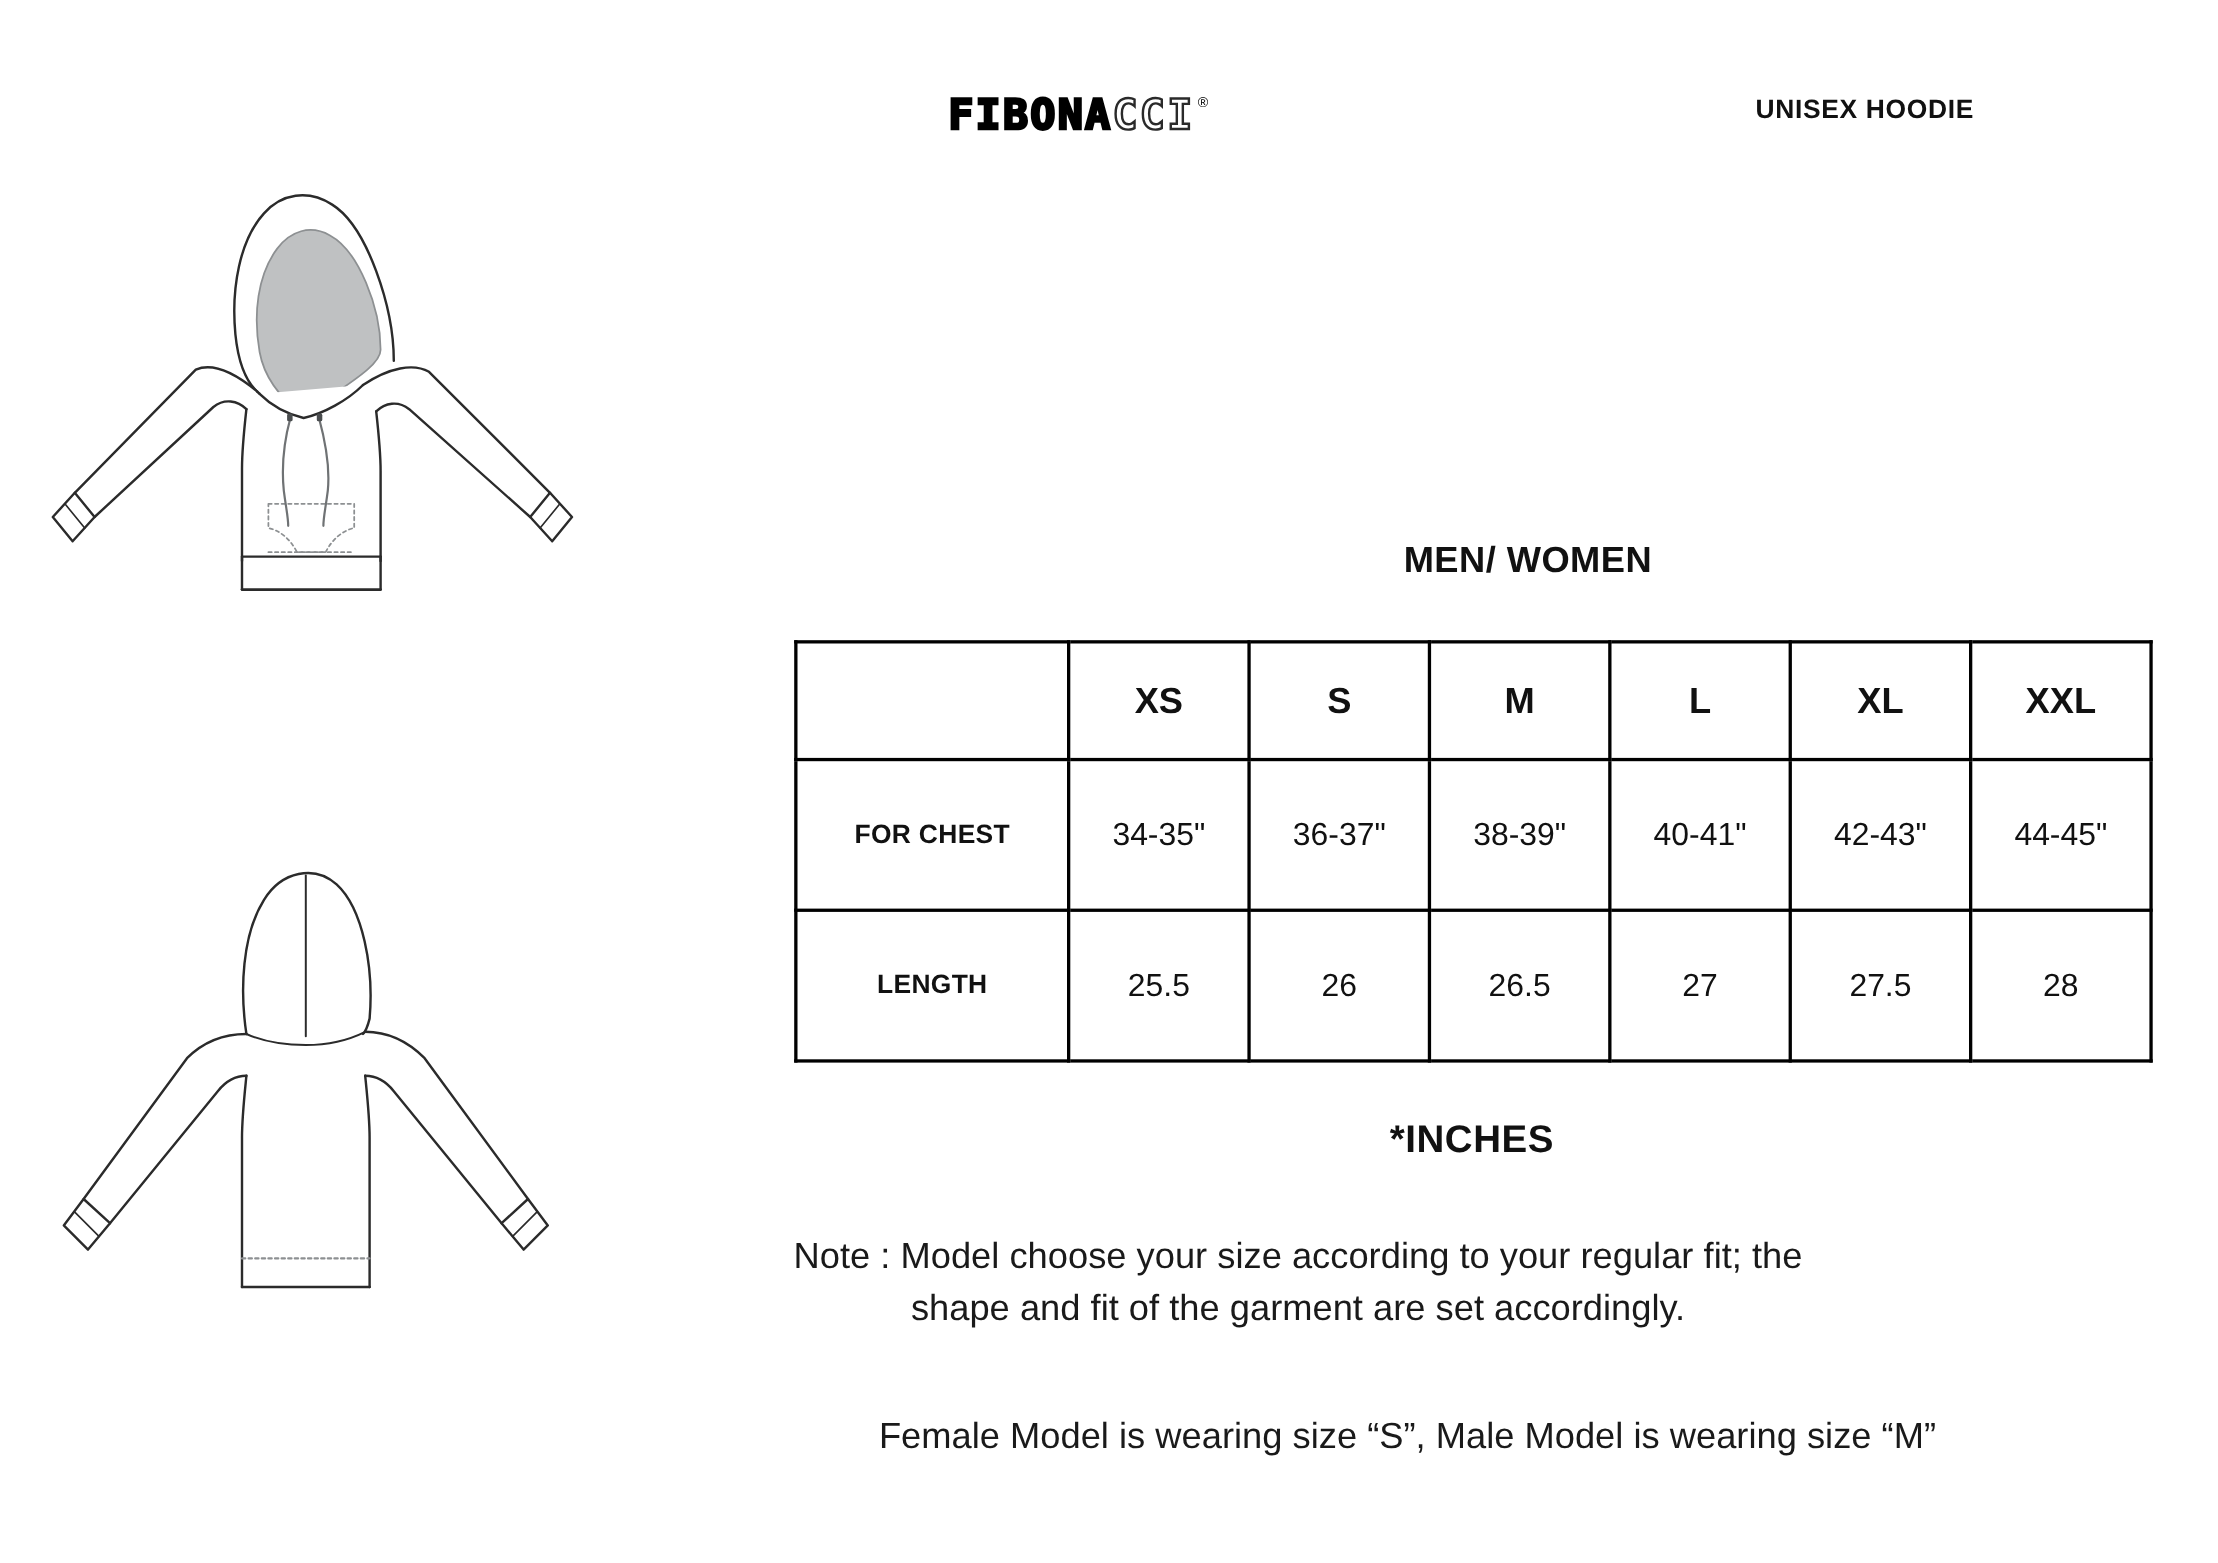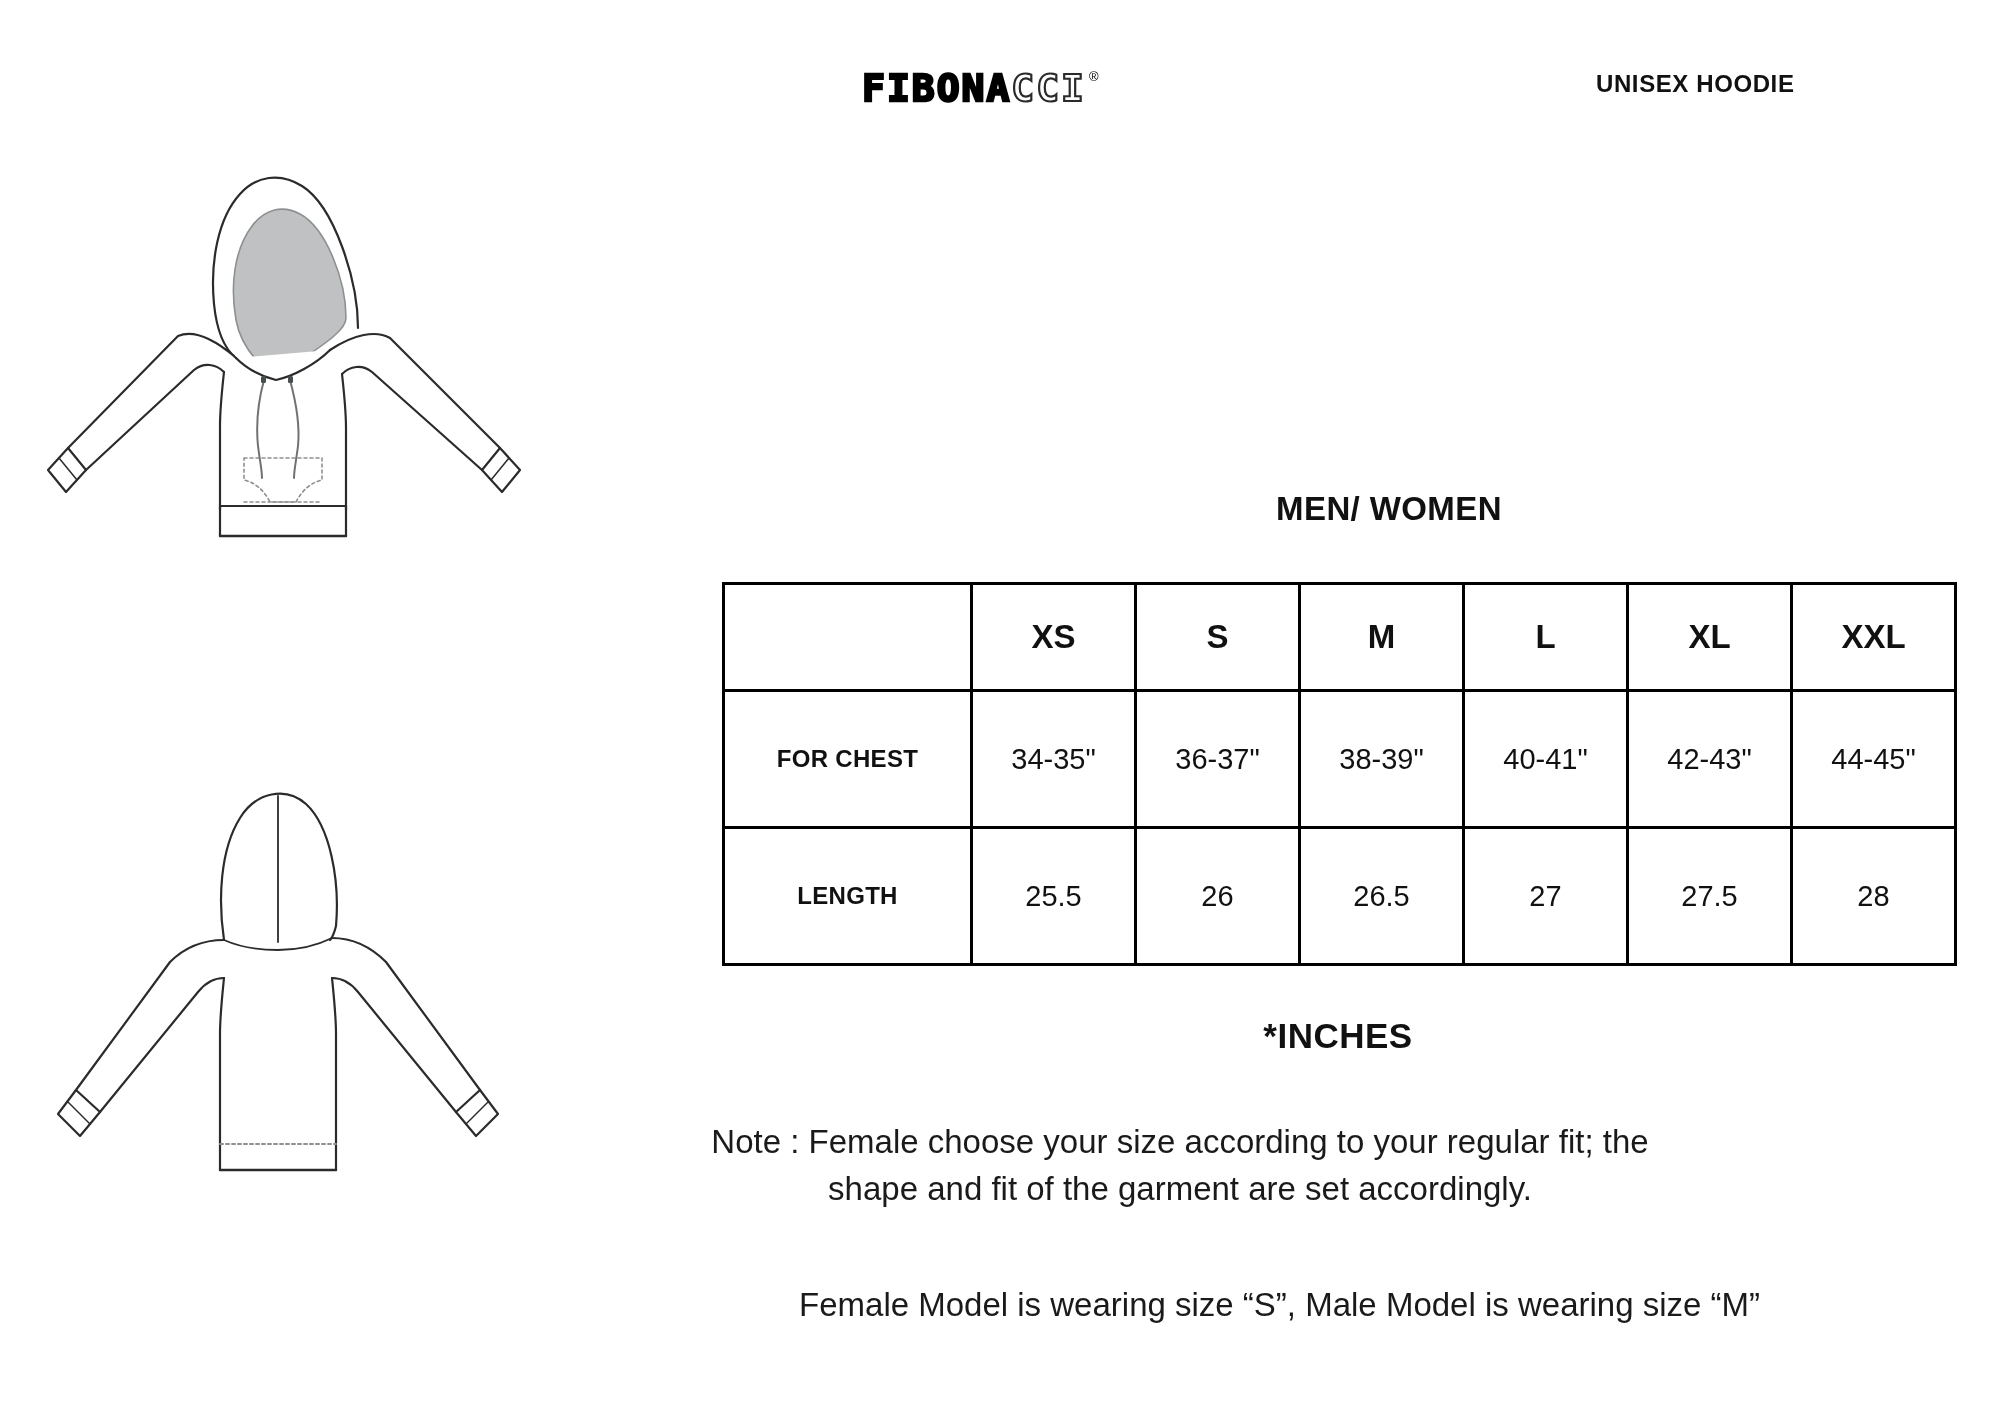--- a/index.html
+++ b/index.html
@@ -16,21 +16,21 @@
     width: 2016px;
     height: 1421px;
     background: #ffffff;
     overflow: hidden;
   }
 
   
   #header-row {
     position: absolute;
     left: 0;
-    top: 68px;
+    top: 84px;
     width: 1788px;
     height: 56px;
   }
   #brand-logo {
     position: absolute;
     left: 862px;
     top: 0px;
     display: flex;
     align-items: flex-start;
   }
@@ -309,19 +309,19 @@
           <td>27.5</td>
           <td>28</td>
         </tr>
       </tbody>
     </table>
   </div>
 
   <div id="inches-note">*INCHES</div>
 
   <div id="notes">
-    <div class="note-line">Note : Female choose your size according to your regular fit; the</div>
+    <div class="note-line">Note : Model choose your size according to your regular fit; the</div>
     <div class="note-line">shape and fit of the garment are set accordingly.</div>
   </div>
 
   <div id="model-note">Female Model is wearing size “S”, Male Model is wearing size “M”</div>
 
 </div>
 
 </body></html>

